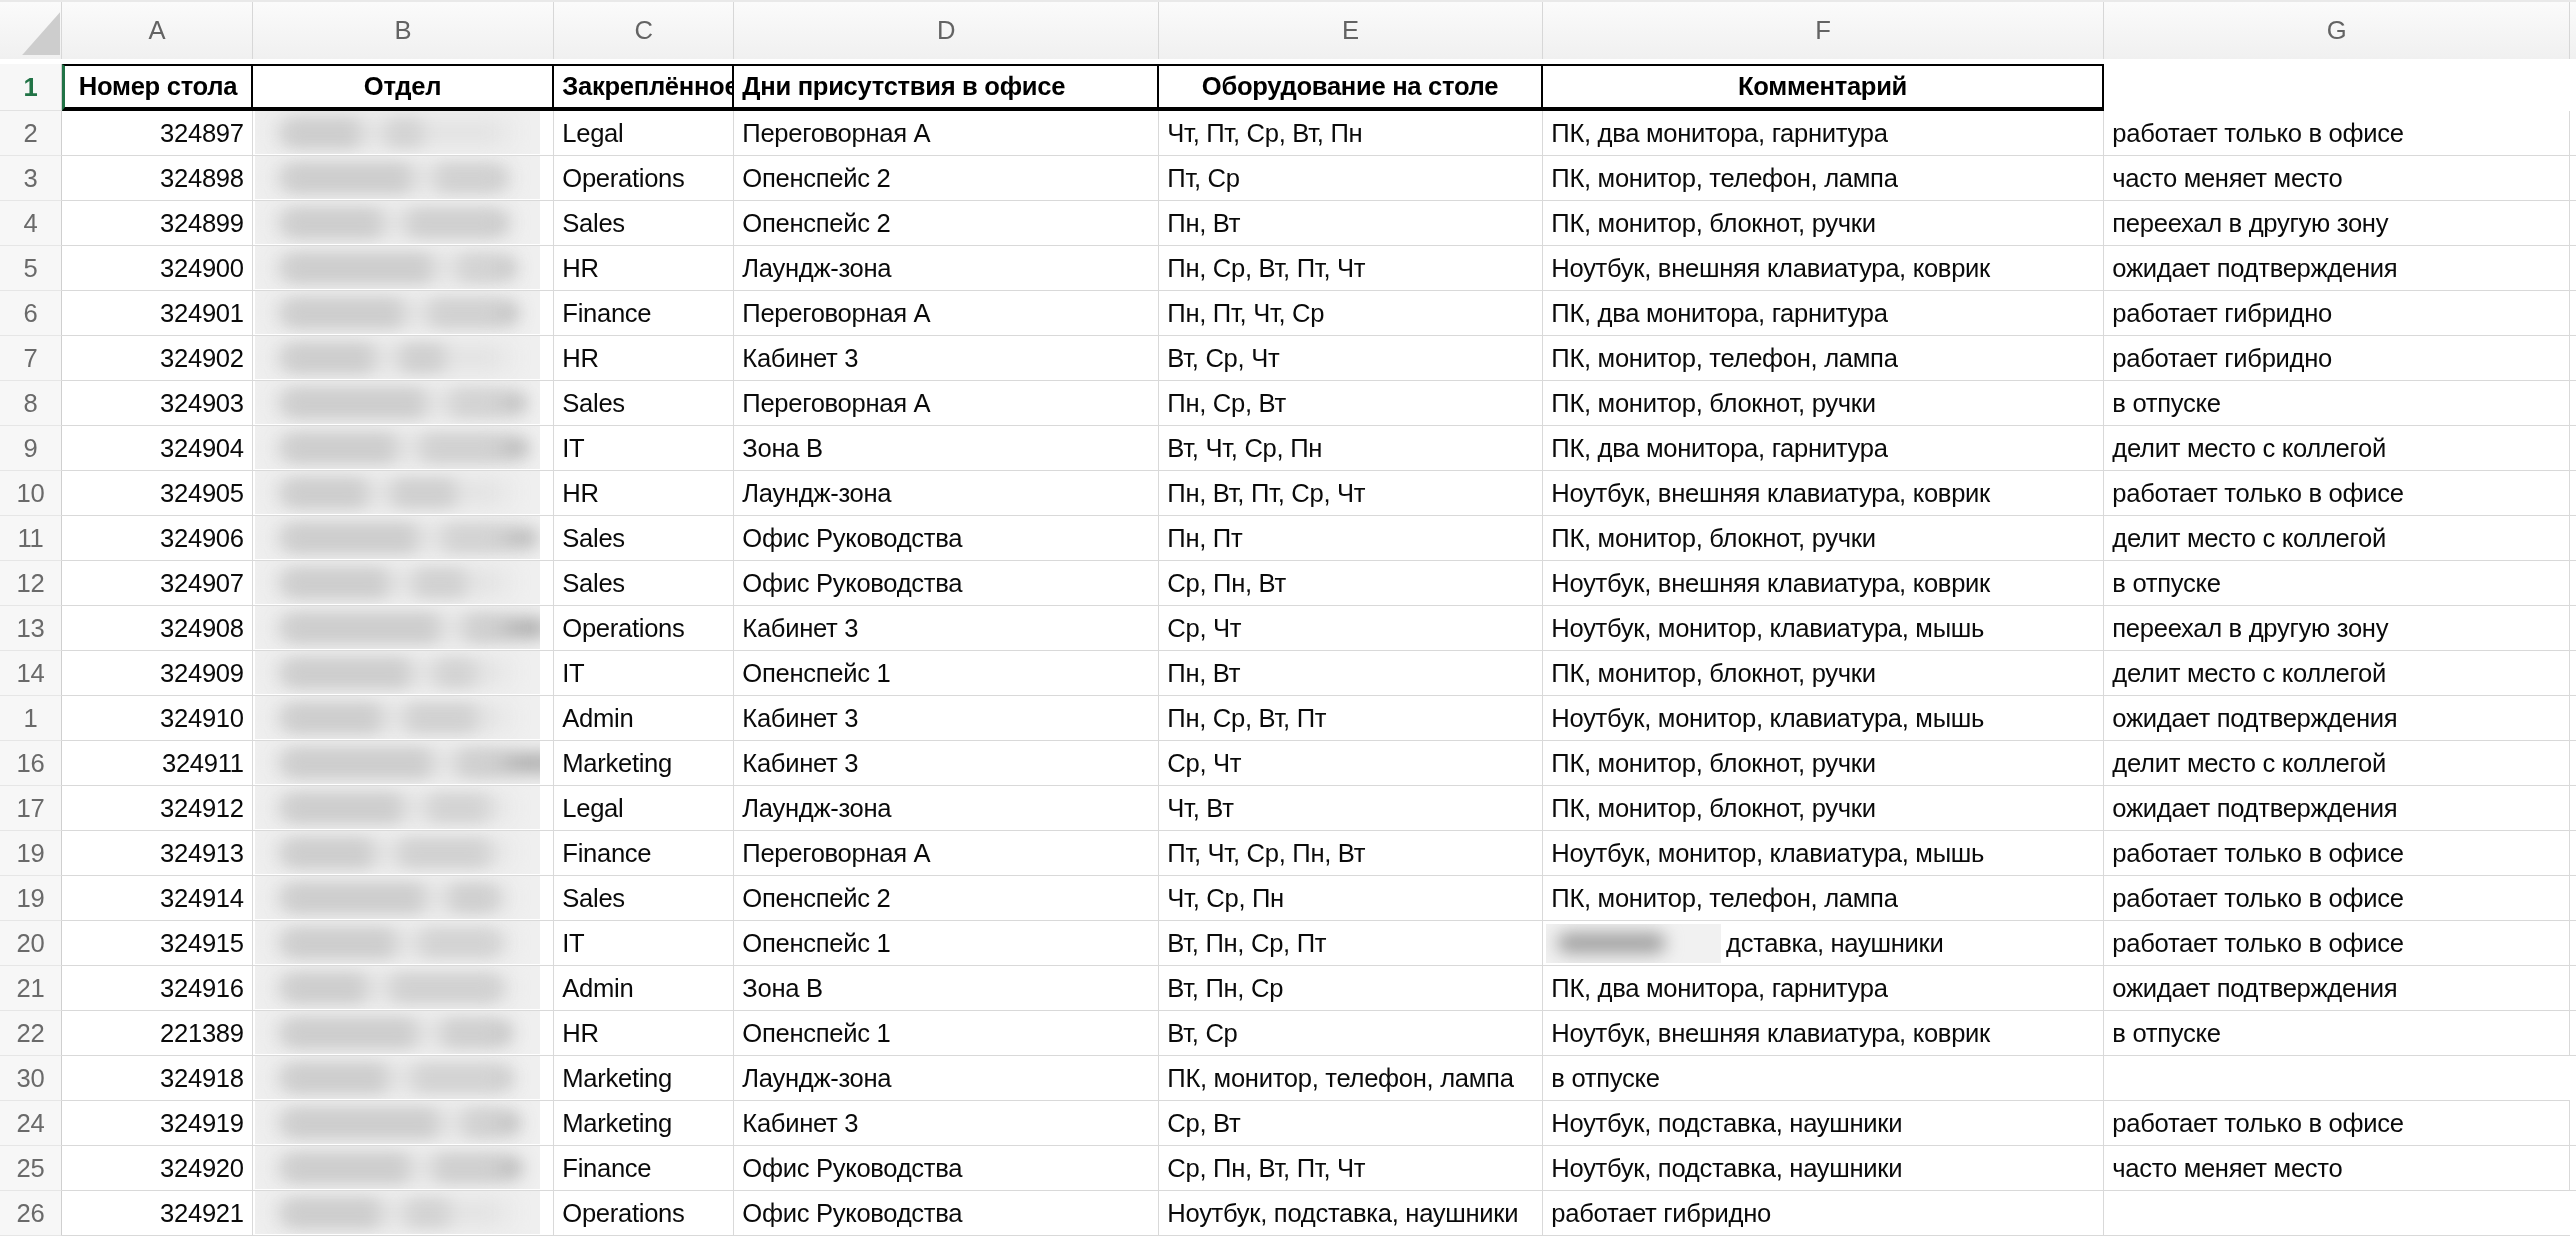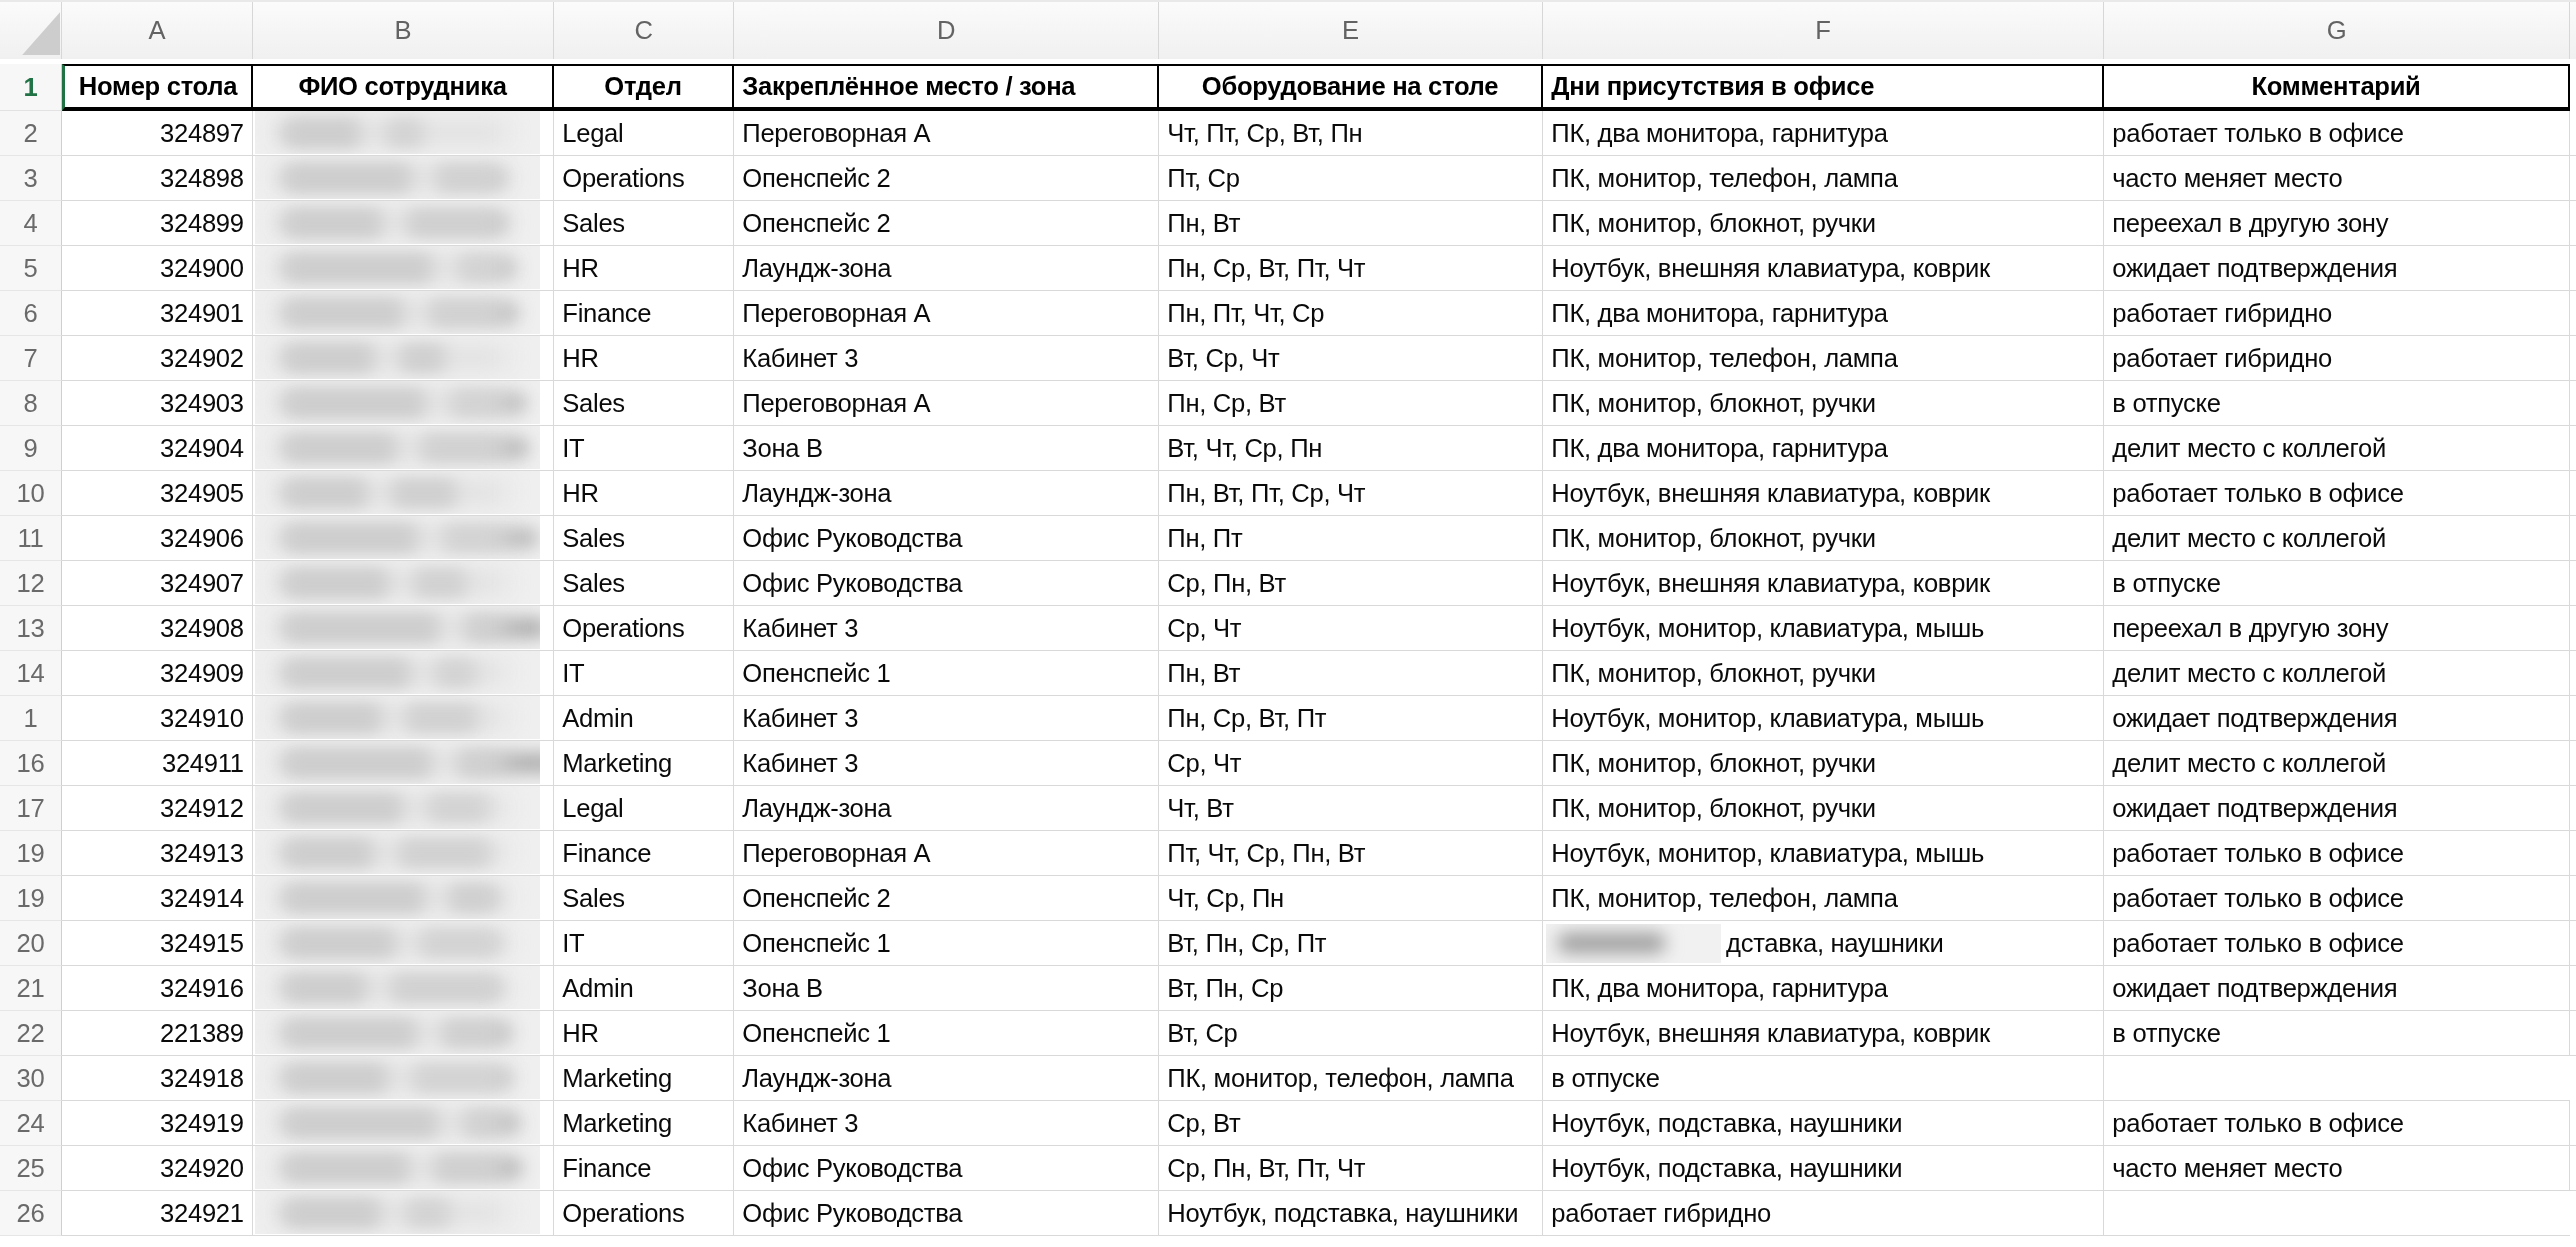--- a/index.html
+++ b/index.html
@@ -75,25 +75,24 @@
     <div>F</div>
     <div>G</div>
     <div class="lsliver"></div>
   </div>
 
   <div class="spacer"></div>
 
   <div class="grid-row header-row">
     <div class="hgutter">1</div>
     <div class="hcell c-center col-a-h">Номер стола</div>
-    <div class="hcell c-center">ФИО сотрудника</div>
     <div class="hcell c-center">Отдел</div>
     <div class="hcell c-left">Закреплённое место / зона</div>
+    <div class="hcell c-left">Дни присутствия в офисе</div>
     <div class="hcell c-center">Оборудование на столе</div>
-    <div class="hcell c-left">Дни присутствия в офисе</div>
     <div class="hcell c-center">Комментарий</div>
     <div class="hsliver"></div>
   </div>
 
   <div id="grid-body">
   <div class="grid-row data-row">
     <div class="cell gutter">2</div>
     <div class="cell num">324897</div>
     <div class="cell">
           <span class="blurwrap">

